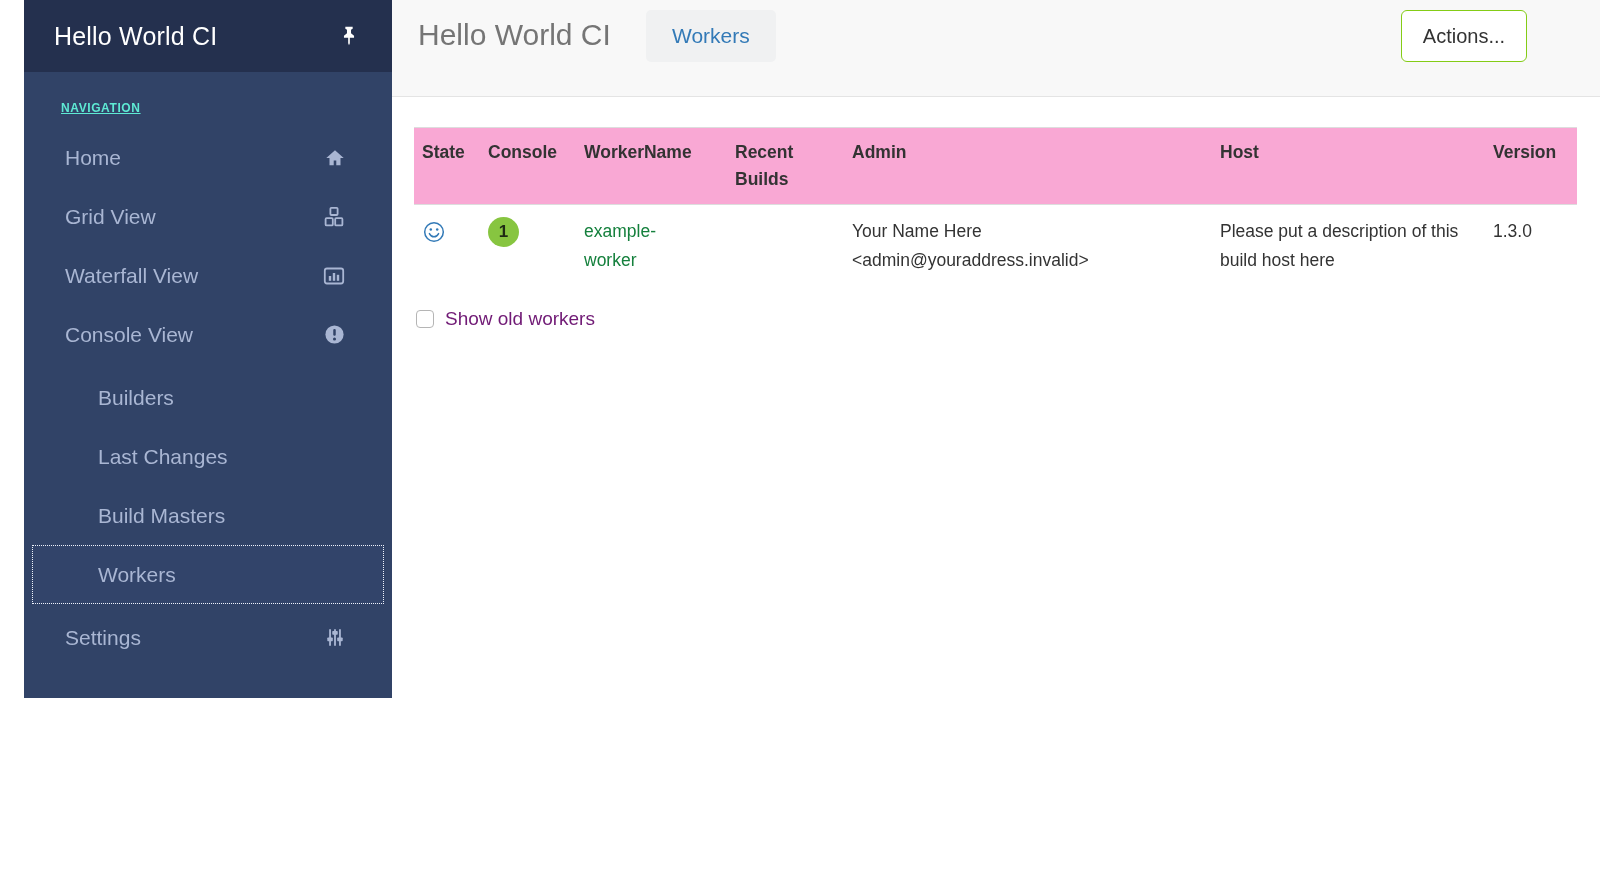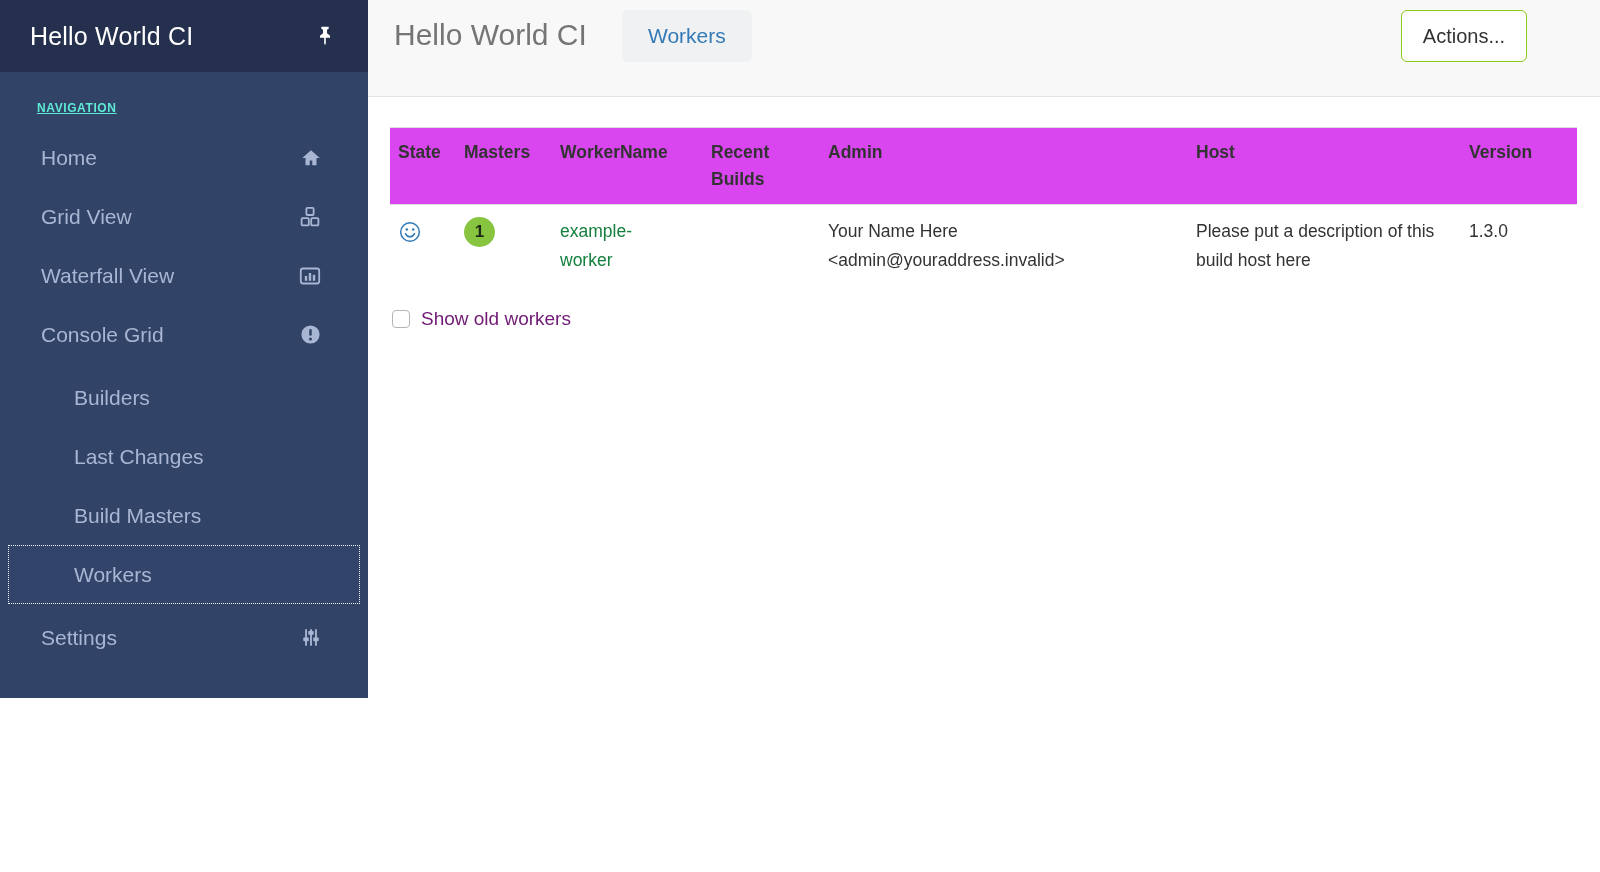--- a/index.html
+++ b/index.html
@@ -2,21 +2,21 @@
 <html><head>
 <meta charset="utf-8">
 <style>
   * { box-sizing: border-box; }
   html, body { margin:0; padding:0; }
   body {
     width:1600px; height:872px;
     font-family:"Liberation Sans", sans-serif;
     background:#fff; overflow:hidden;
   }
-  .app { display:flex; width:1600px; height:698px; }
+  .app { display:flex; width:1600px; height:698px;padding-left:24px; }
 
   
   .sidebar { width:368px; flex-shrink:0; background:#314367; display:flex; flex-direction:column; }
   .sidebar-header {
     height:72px; background:#24304e; flex-shrink:0;
     display:flex; align-items:center; justify-content:space-between;
     padding:0 32px 0 30px;
   }
   .sidebar-title { color:#ffffff; font-size:25px; font-weight:500; letter-spacing:0.2px; }
   .pin-btn { color:#ffffff; display:flex; align-items:center; cursor:pointer; }
@@ -53,21 +53,21 @@
   .actions-button {
     position:absolute; right:73px; top:10px; width:126px; height:52px;
     background:#ffffff; border:1px solid #84cc16; border-radius:6px;
     font-size:20px; color:#333; font-family:"Liberation Sans", sans-serif; cursor:pointer;
   }
 
   .content { padding:30px 23px 0 22px; }
 
   table.workers { width:100%; border-collapse:collapse; font-size:17.5px; color:#333; table-layout:fixed; }
   table.workers thead th {
-    background:#d946ef; text-align:left; font-weight:700;
+    background:#f9a8d4; text-align:left; font-weight:700;
     padding:11px 8px; vertical-align:top; line-height:27px;
     border-top:1px solid #ddd; border-bottom:1px solid #ddd;
   }
   table.workers td {
     padding:12px 8px; vertical-align:top; line-height:29px;
     background:#fff;
   }
   .col-state { width:66px; } .col-masters { width:96px; } .col-worker { width:151px; }
   .col-recent { width:117px; } .col-admin { width:368px; } .col-host { width:273px; }
   .col-version { width:auto; }
@@ -134,21 +134,21 @@
           <svg width="24" height="24" viewBox="0 0 24 24">
             <rect x="2.8" y="4.5" width="18.4" height="15" rx="2.2" fill="none" stroke="currentColor" stroke-width="1.8"></rect>
             <rect x="6.8" y="12" width="2.4" height="4.8" fill="currentColor"></rect>
             <rect x="10.8" y="9" width="2.4" height="7.8" fill="currentColor"></rect>
             <rect x="14.8" y="10.8" width="2.4" height="6" fill="currentColor"></rect>
           </svg>
         </span>
       </li>
 
       <li class="nav-item">
-        <span>Console Grid</span>
+        <span>Console View</span>
         <span class="right-icon">
           <svg width="23" height="23" viewBox="0 0 24 24">
             <circle cx="12" cy="12" r="9.5" fill="currentColor"></circle>
             <rect x="10.7" y="6.2" width="2.6" height="7.2" rx="1.2" fill="#314367"></rect>
             <circle cx="12" cy="16.6" r="1.6" fill="#314367"></circle>
           </svg>
         </span>
       </li>
 
 
@@ -200,21 +200,21 @@
             <col class="col-masters">
             <col class="col-worker">
           <col class="col-recent">
             <col class="col-admin">
             <col class="col-host">
             <col class="col-version">
         </colgroup>
         <thead>
           <tr>
             <th>State</th>
-            <th>Masters</th>
+            <th>Console</th>
             <th>WorkerName</th>
             <th>Recent Builds</th>
             <th>Admin</th>
             <th>Host</th>
             <th>Version</th>
           </tr>
         </thead>
         <tbody>
           <tr>
             <td>

